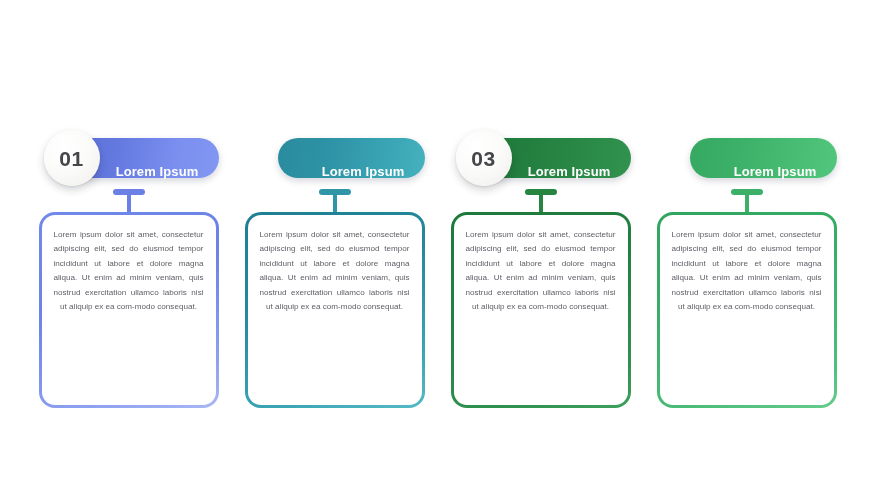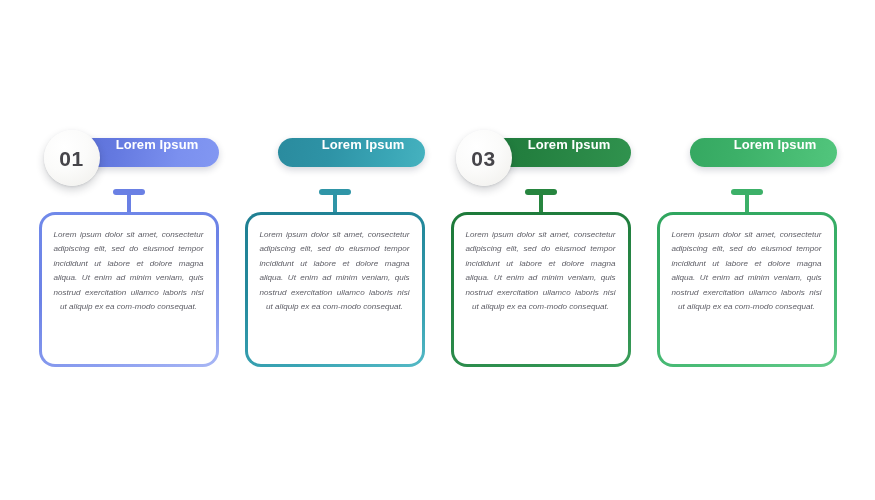--- a/index.html
+++ b/index.html
@@ -47,25 +47,25 @@
     left: 0;
     width: 180px;
     height: 56px;
   }
 
   .pill {
     position: absolute;
     left: 33px;
     top: 8px;
     width: 147px;
-    height: 29px;
+    height: 40px;
     border-radius: 20px;
     box-sizing: border-box;
     display: flex;
-    align-items: flex-start;
+    align-items: flex-end;
     justify-content: center;
     padding-left: 24px;
     box-shadow: 0 3px 7px rgba(20,30,60,0.18);
   }
 
   .pill-label {
     color: #ffffff;
     font-size: 13px;
     font-weight: bold;
     letter-spacing: 0.1px;
@@ -123,26 +123,25 @@
     height: 27px;
     border-radius: 2px;
   }
 
   
   .box {
     position: absolute;
     top: 82px;
     left: 0;
     width: 180px;
-    height: 155px;
+    height: 196px;
     border-radius: 16px;
     box-sizing: border-box;
     padding: 3px;
     z-index: 2;
-    font-style: italic;
   }
   .box-inner {
     width: 100%;
     height: 100%;
     box-sizing: border-box;
     background: #ffffff;
     border-radius: 13px;
     padding: 13px 12px 10px 12px;
     display: flex;
     align-items: flex-start;

